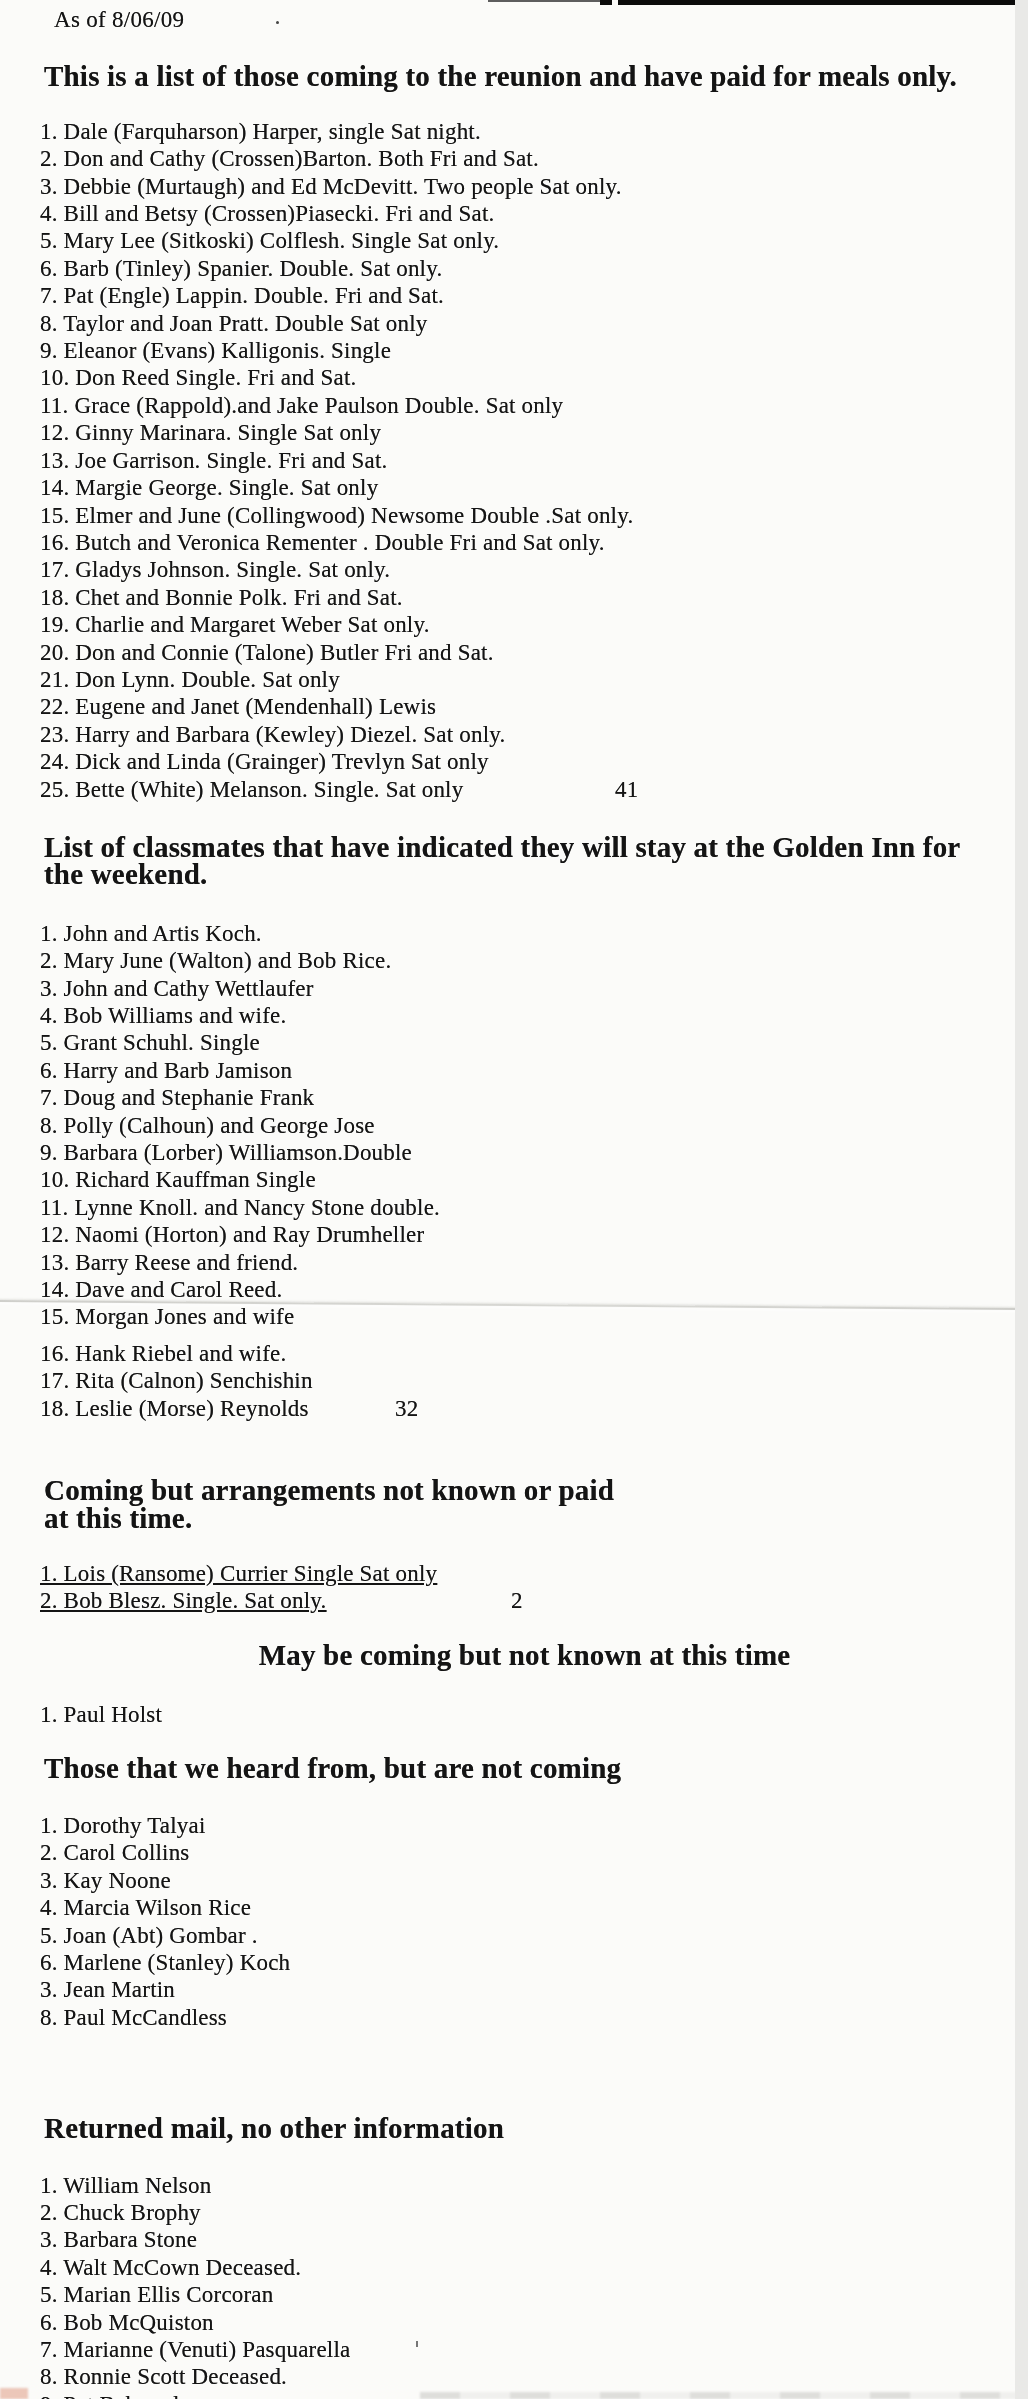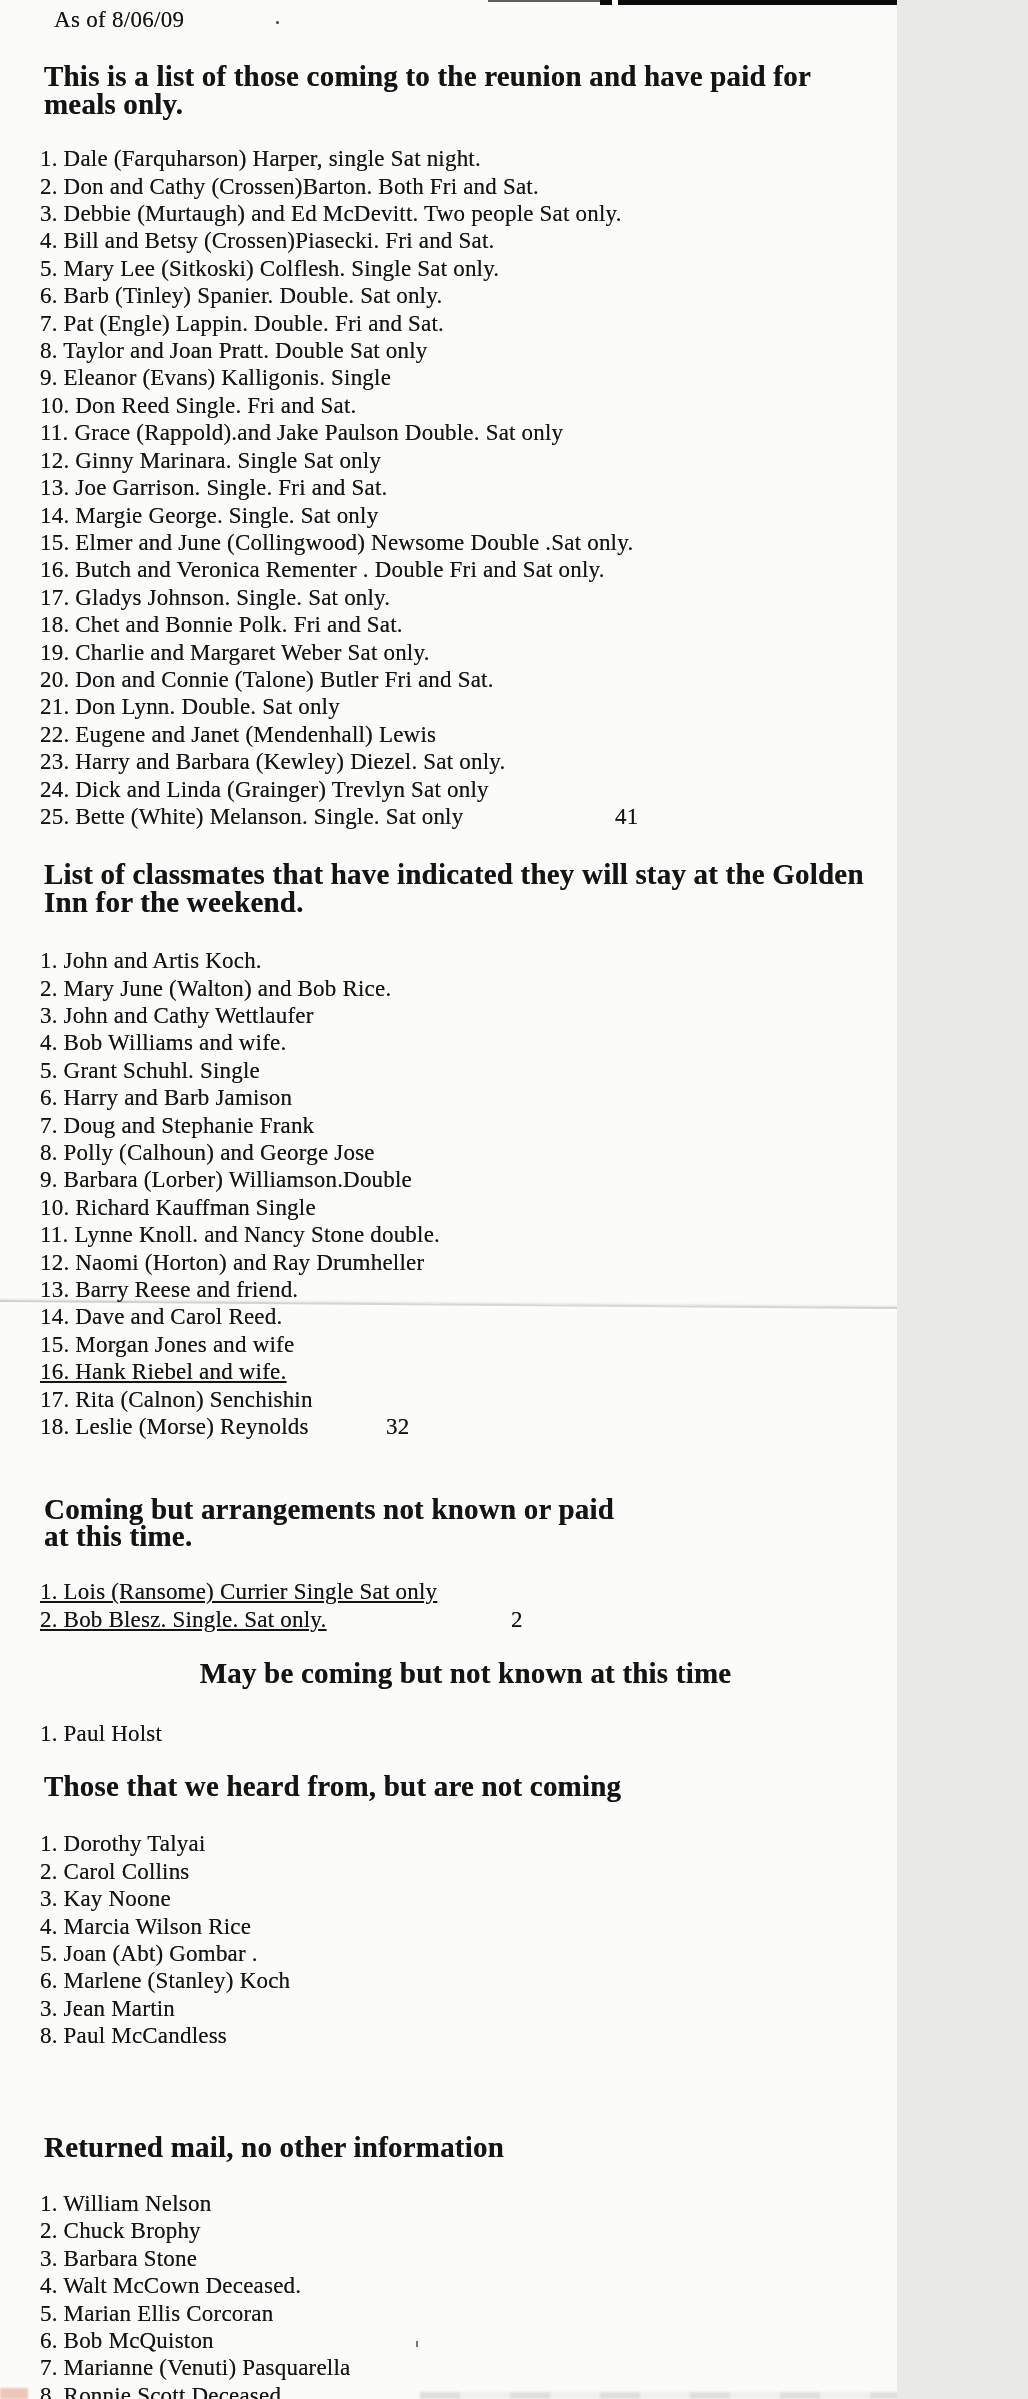--- a/index.html
+++ b/index.html
@@ -1,18 +1,18 @@
 <!DOCTYPE html>
 <html><head>
 <meta charset="utf-8">
 <style>
   html, body { margin: 0; padding: 0; background: #e9e9e7; }
   .page {
     position: relative;
-    width: 897px;
+    width: 1015px;
     height: 2399px;
     background: #fbfbf9;
     overflow: hidden;
     font-family: "Liberation Serif", "DejaVu Serif", serif;
     color: #141414;
   }
   .content {
     position: relative;
     padding: 6px 10px 0 40px;
     font-size: 23px;
@@ -121,23 +121,23 @@
             <div class="item">6. Harry and Barb Jamison</div>
             <div class="item">7. Doug and Stephanie Frank</div>
             <div class="item">8. Polly (Calhoun) and George Jose</div>
             <div class="item">9. Barbara (Lorber) Williamson.Double</div>
             <div class="item">10. Richard Kauffman Single</div>
             <div class="item">11. Lynne Knoll. and Nancy Stone double.</div>
             <div class="item">12. Naomi (Horton) and Ray Drumheller</div>
             <div class="item">13. Barry Reese and friend.</div>
             <div class="item">14. Dave and Carol Reed.</div>
             <div class="item">15. Morgan Jones and wife</div>
-            <div class="item" style=" text-decoration: underline;">16. Hank Riebel and wife.</div>
+            <div class="item" style="margin-top: 9px;">16. Hank Riebel and wife.</div>
             <div class="item">17. Rita (Calnon) Senchishin</div>
-            <div class="item">18. Leslie (Morse) Reynolds<span class="count" style="left: 346px; text-align: right;">32</span></div>
+            <div class="item">18. Leslie (Morse) Reynolds<span class="count" style="left: 355px; text-align: right;">32</span></div>
           </div>
         </div>
         <div class="doc-section">
           <div class="heading" style="margin-top: 55px;">Coming but arrangements not known or paid<br>at this time.</div>
           <div class="doc-list" style="margin-top: 28px; text-decoration: underline;">
             <div class="item">1. Lois (Ransome) Currier Single Sat only</div>
             <div class="item">2. Bob Blesz. Single. Sat only.<span class="count" style="left: 471px;">2</span></div>
           </div>
         </div>
         <div class="doc-section">

